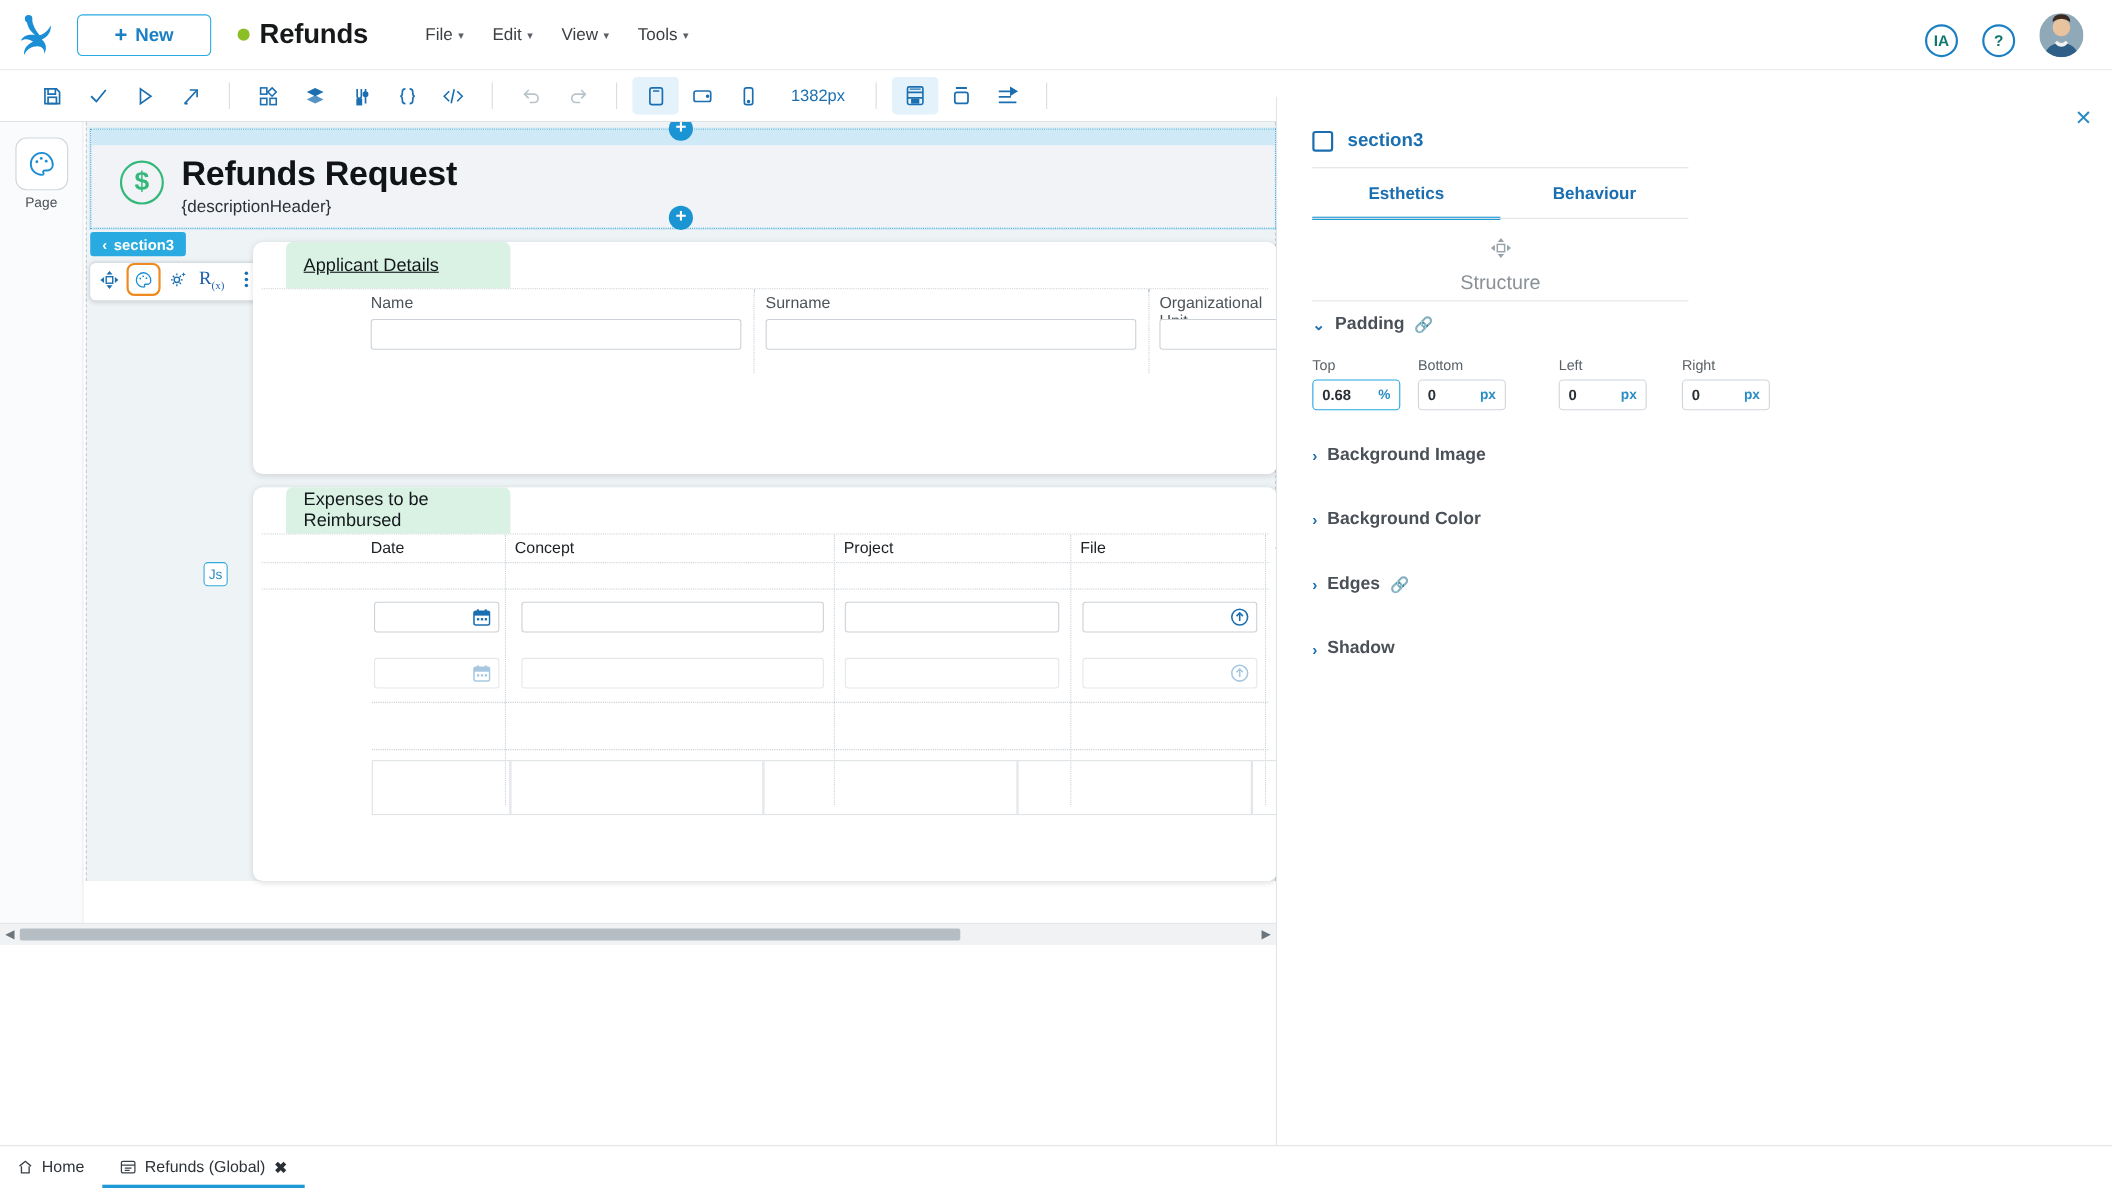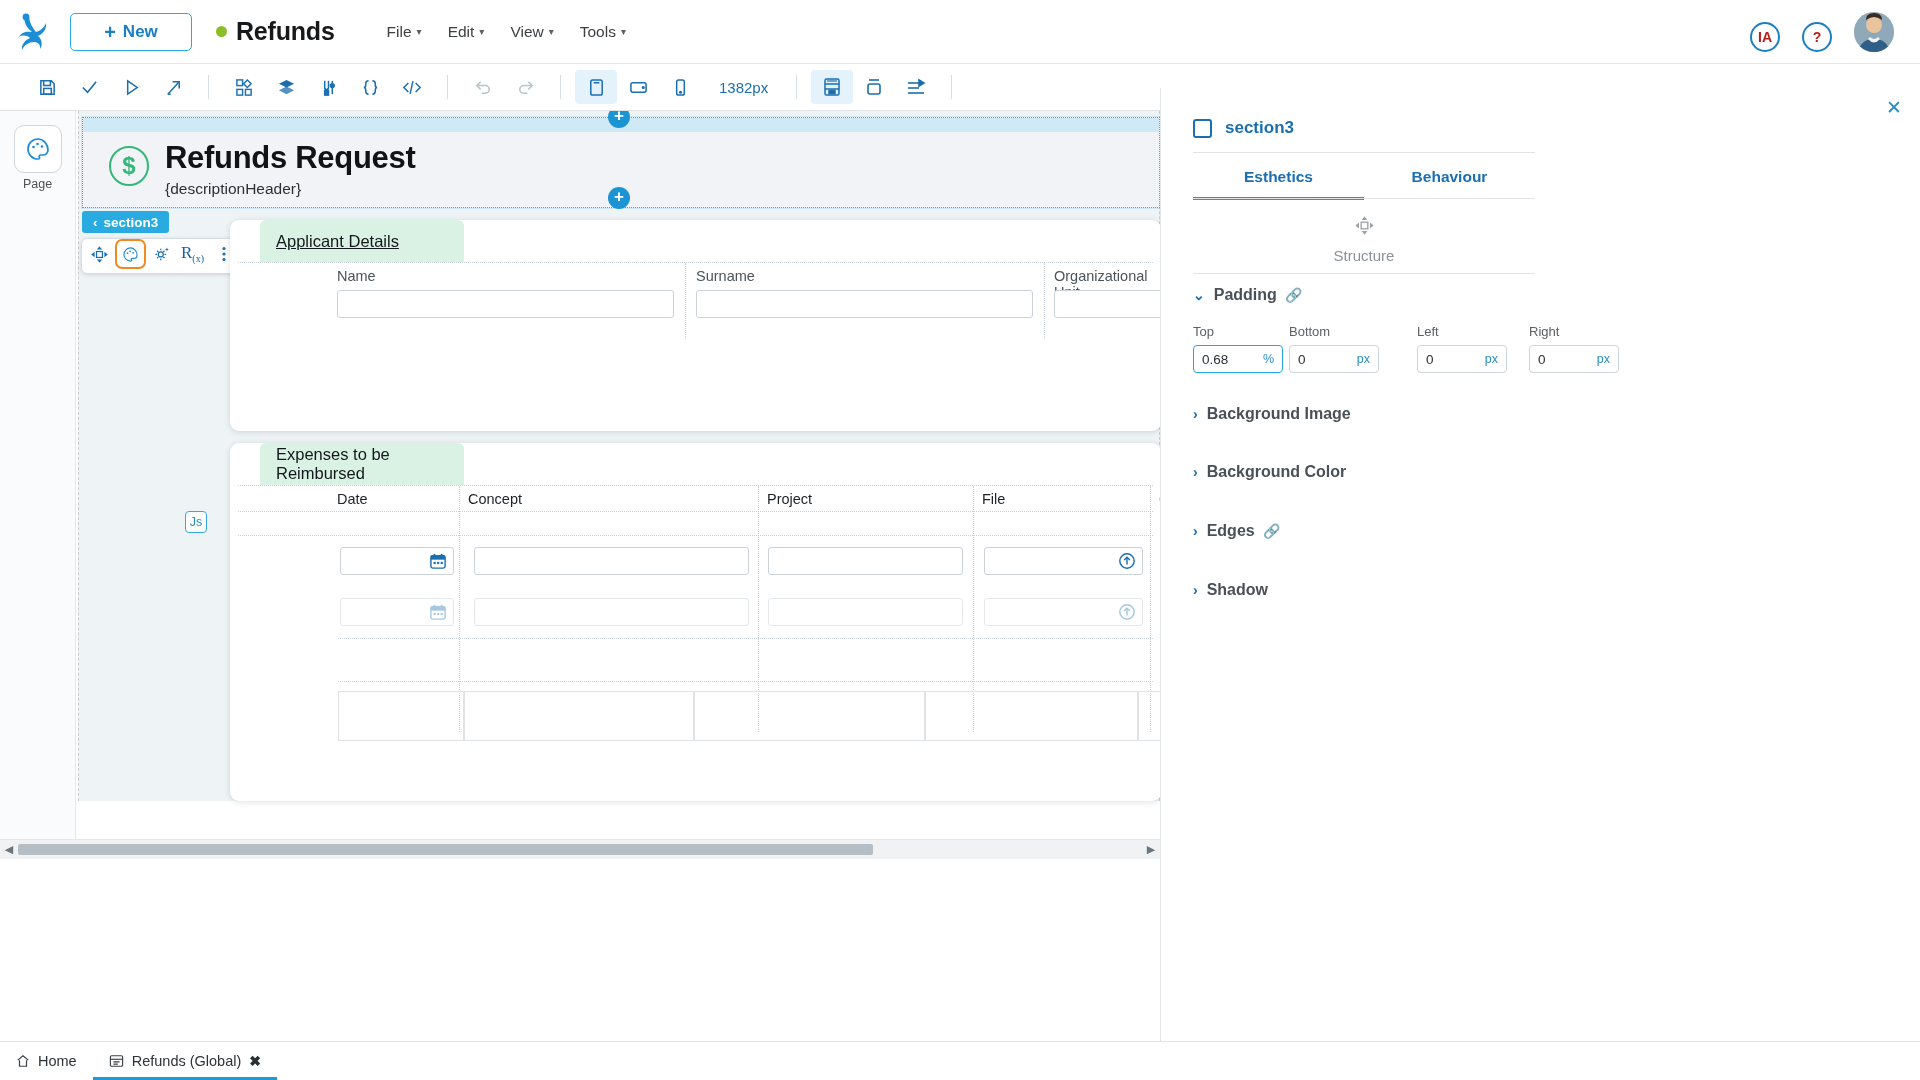--- a/index.html
+++ b/index.html
@@ -30,21 +30,21 @@
   .proj-name { font-size: 25px; font-weight: bold; color: #17181a; letter-spacing: -0.2px; }
   .menus { display: flex; align-items: center; gap: 26px; margin-left: 52px; }
   .menu-item {
     display: flex; align-items: center; gap: 5px; font-size: 15.5px;
     color: #3c4043; cursor: pointer;
   }
   .caret { font-size: 10px; color: #5a6065; }
   .top-right { margin-left: auto; display: flex; align-items: center; gap: 22px; padding-right: 26px; }
   .circ-icon {
     width: 30px; height: 30px; border-radius: 50%; border: 2px solid #1b7fc4;
-    color: #b91c1c; display: flex; align-items: center; justify-content: center;
+    color: #0f766e; display: flex; align-items: center; justify-content: center;
     font-size: 14px; font-weight: bold; cursor: pointer; margin-top: 10px;
   }
   .avatar {
     width: 40px; height: 40px; border-radius: 50%; overflow: hidden;
     background: #c9d6dd; cursor: pointer; position: relative;
   }
 
   
   .toolbar {
     position: absolute; left: 0; top: 64px; width: 1920px; height: 47px;
@@ -188,39 +188,39 @@
   .rp-tab {
     flex: 1; text-align: center; font-size: 15.5px; font-weight: bold; padding-bottom: 11px;
     cursor: pointer; color: #1b6fb0;
   }
   .rp-tab.inactive { color: #1b6fb0; }
   .rp-tab.active { border-bottom: 3px solid #1e9ad6; }
   .rp-tabrule { position: absolute; left: 32px; top: 110px; width: 342px; height: 1px; background: #e0e4e7; }
 
   .rp-modes { position: absolute; left: 32px; top: 122px; width: 342px; display: flex; }
   .rp-mode { flex: 1; display: flex; flex-direction: column; align-items: center; gap: 7px; cursor: pointer; }
-  .rp-mode-lbl { font-size: 15px; color: #8a9197; }
+  .rp-mode-lbl { font-size: 18px; color: #8a9197; }
   .rp-mode.on .rp-mode-lbl { color: #1b6fb0; font-weight: bold; }
   .rp-mode-ico { width: 30px; height: 30px; display: flex; align-items: center; justify-content: center; }
   .rp-mode.on .rp-mode-ico { border: 2px solid #f08a20; border-radius: 7px; }
   .rp-modehr { position: absolute; left: 32px; top: 185px; width: 342px; height: 1px; background: #e0e4e7; }
 
   .sect-row {
     position: absolute; left: 32px; display: flex; align-items: center; gap: 9px; cursor: pointer;
   }
   .chev { color: #1b6fb0; font-size: 14px; font-weight: bold; }
   .sect-lbl { font-size: 16px; font-weight: bold; color: #4a5057; }
   .link-ico { color: #2b8cc4; font-size: 14px; }
 
   .pad-col { position: absolute; }
   .pad-lbl { font-size: 13px; color: #5a6167; margin-bottom: 6px; }
   .pad-inp {
-    width: 90px; height: 28px; border: 1px solid #cfd5da; border-radius: 4px;
+    width: 80px; height: 28px; border: 1px solid #cfd5da; border-radius: 4px;
     display: flex; align-items: center; justify-content: space-between;
-    padding: 0 8px; font-size: 13.5px; color: #2a2f34; background: #fff;
+    padding: 0 8px; font-size: 13.5px; color: #2a2f34; background: #fff; font-weight: bold;
   }
   .pad-inp.focus { border-color: #23a8e0; }
   .pad-unit { color: #2b8cc4; font-size: 12.5px; }
 
   
   .btabs {
     position: absolute; left: 0; top: 1041px; width: 1920px; height: 39px;
     background: #fff; border-top: 1px solid #e1e5e8; display: flex; align-items: center;
   }
   .btab {

